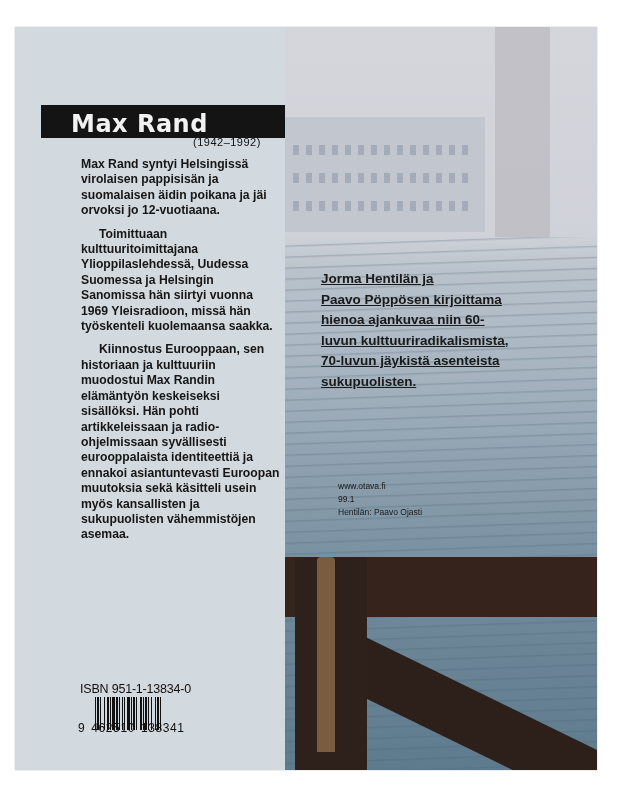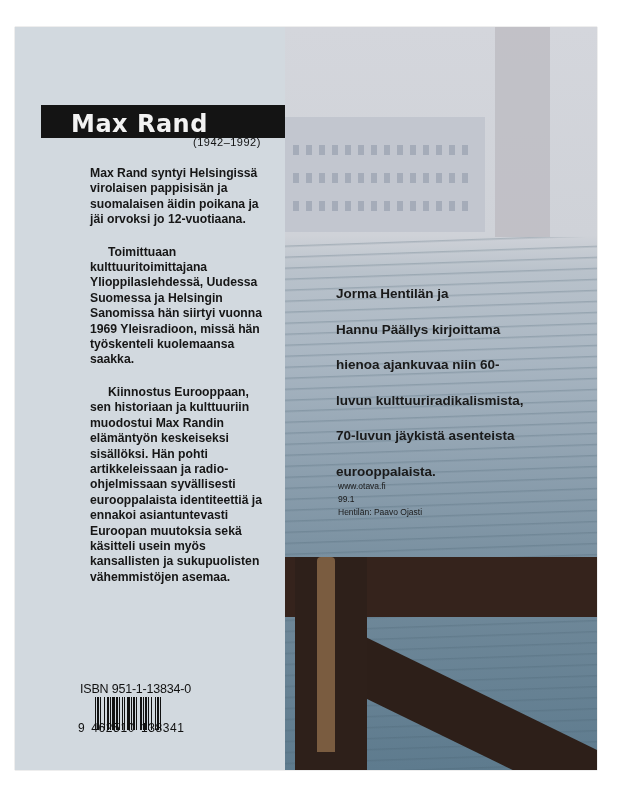--- a/index.html
+++ b/index.html
@@ -3,40 +3,40 @@
 <meta charset="utf-8">
 <style>
   html,body{margin:0;padding:0;background:#fff;}
   body{width:618px;height:800px;position:relative;overflow:hidden;font-family:"DejaVu Sans",sans-serif;}
   .book{position:absolute;left:15px;top:27px;width:582px;height:743px;background:#cfd6dc;box-shadow:0 0 1px #999;}
   .left{position:absolute;left:0;top:0;width:270px;height:743px;background:#d2d9df;}
   .title-bar{position:absolute;left:26px;top:78px;width:248px;height:33px;background:#141414;}
   .title{position:absolute;left:56px;top:83px;color:#f2f2f2;font-weight:bold;font-size:24px;letter-spacing:0.5px;font-family:"DejaVu Sans",sans-serif;}
   .dates{position:absolute;left:178px;top:109px;font-size:11px;color:#111;font-family:"Liberation Sans",sans-serif;letter-spacing:0.5px;}
   .bio{position:absolute;left:58px;top:122px;width:215px;font-size:12.2px;line-height:15.4px;color:#161616;font-weight:bold;font-family:"Liberation Sans",sans-serif;}
-  .bio p{margin:17px;}
+  .bio p{margin:8px;}
   .bio .ind{text-indent:18px;}
   .isbn{position:absolute;left:65px;top:655px;font-size:12.5px;color:#111;font-family:"Liberation Sans",sans-serif;letter-spacing:-0.2px;}
   .barcode{position:absolute;left:80px;top:670px;width:95px;height:33px;display:flex;align-items:stretch;}
   .barcode span{display:block;background:#111;height:100%;}
   .ean{position:absolute;left:63px;top:694px;font-size:12px;color:#111;font-family:"Liberation Sans",sans-serif;letter-spacing:0.6px;background:transparent;}
   .ean .sp{display:inline-block;width:6px;}
   .photo{position:absolute;left:270px;top:0;width:312px;height:743px;overflow:hidden;
     background:linear-gradient(180deg,#d4d6dc 0%,#cfd2d8 28%,#b9c2cb 33%,#a9b6c2 45%,#8c9fae 60%,#6f8899 78%,#5e7b8e 100%);}
   .tower{position:absolute;left:210px;top:0;width:55px;height:210px;background:#bdbcc2;opacity:0.8;}
   .bldg{position:absolute;left:0;top:90px;width:200px;height:115px;background:#c2c6cf;}
   .bldg .win{position:absolute;width:6px;height:10px;background:#a5acb9;}
   .water-lines{position:absolute;left:0;top:210px;width:312px;height:533px;
     background:repeating-linear-gradient(178deg,rgba(90,110,125,0.0) 0px,rgba(90,110,125,0.0) 8px,rgba(70,95,110,0.25) 9px,rgba(90,110,125,0.0) 11px);}
   .rail-top{position:absolute;left:0;top:530px;width:312px;height:60px;background:#35231c;}
   .rail-post{position:absolute;left:10px;top:530px;width:72px;height:213px;background:#2e201a;}
   .rail-strap{position:absolute;left:32px;top:530px;width:18px;height:195px;background:#7a5c40;border-radius:4px 4px 0 0;}
   .rail-diag{position:absolute;left:60px;top:600px;width:300px;height:55px;background:#2d1f19;transform-origin:0 0;transform:rotate(26deg);}
   .blurb{position:absolute;left:320px;top:268px;width:275px;font-size:13.5px;line-height:19.6px;color:#1a1a1a;font-weight:bold;font-family:"Liberation Sans",sans-serif;}
-  .blurb p{margin:16px;}
+  .blurb p{margin:1px;text-decoration:underline;}
   .small{position:absolute;left:338px;top:480px;font-size:8.5px;line-height:13px;color:#1a1a1a;font-family:"Liberation Sans",sans-serif;}
   .small p{margin:0;}
 </style>
 </head>
 <body>
 
 <div class="book">
   <div class="left">
     <div class="title-bar"></div>
     <div class="title">Max Rand</div>
@@ -149,24 +149,24 @@
     <div class="water-lines"></div>
     <div class="rail-top"></div>
     <div class="rail-diag"></div>
     <div class="rail-post"></div>
     <div class="rail-strap"></div>
   </div>
 </div>
 
 <div class="blurb">
   <p>Jorma Hentilän ja</p>
-  <p>Hannu Päällys kirjoittama</p>
+  <p>Paavo Pöppösen kirjoittama</p>
   <p>hienoa ajankuvaa niin 60-</p>
   <p>luvun kulttuuriradikalismista,</p>
   <p>70-luvun jäykistä asenteista</p>
-  <p>eurooppalaista.</p>
+  <p>sukupuolisten.</p>
 </div>
 
 <div class="small">
   <p>www.otava.fi</p>
   <p>99.1</p>
   <p>Hentilän: Paavo Ojasti</p>
 </div>
 
 </body></html>

